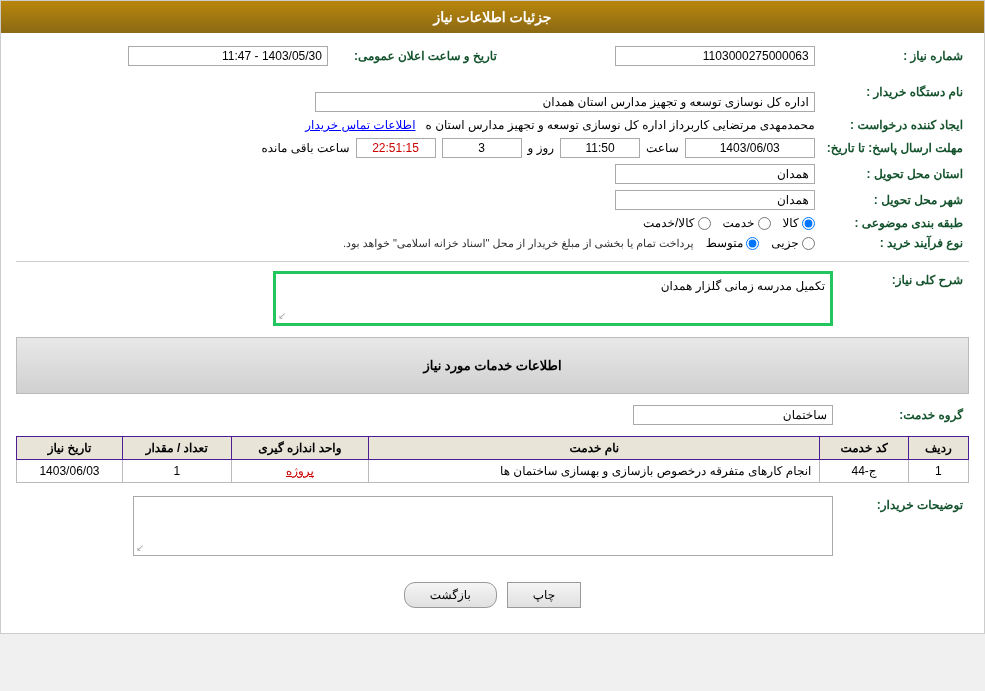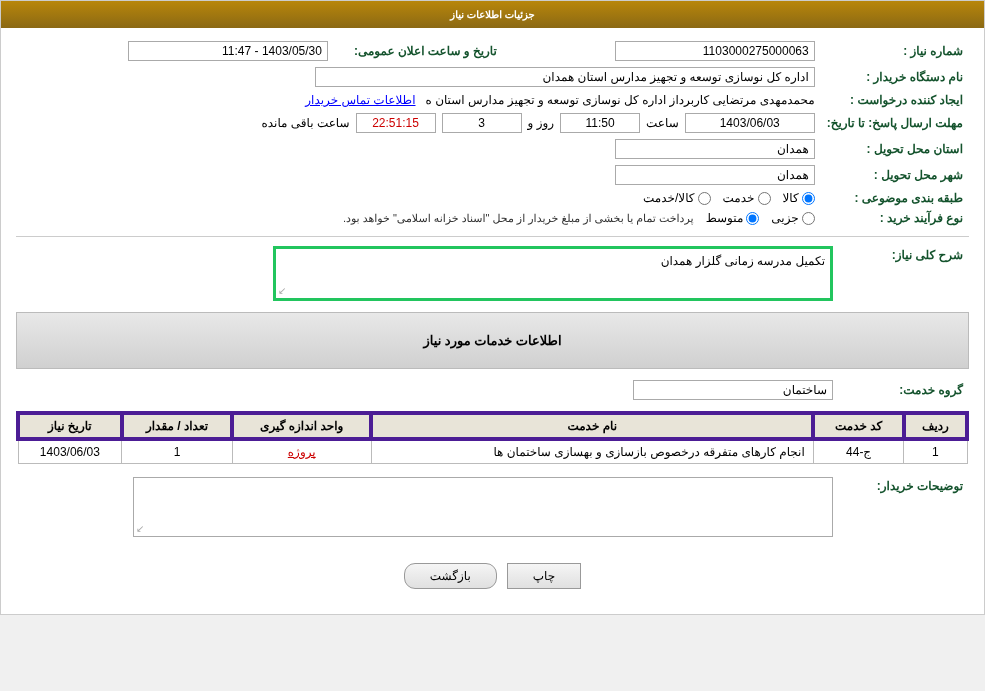--- a/index.html
+++ b/index.html
@@ -13,21 +13,21 @@
       max-width: 985px;
       margin: 0 auto;
       background: #fff;
       border: 1px solid #ccc;
     }
     .header-bar {
       background: linear-gradient(to bottom, #b8860b, #8B6914);
       color: #fff;
       text-align: center;
       padding: 8px 10px;
-      font-size: 10px;
+      font-size: 14px;
       font-weight: bold;
     }
     .content {
       padding: 10px 15px;
     }
     .section-title {
       background: linear-gradient(to bottom, #e8e8e8, #d0d0d0);
       border: 1px solid #bbb;
       text-align: center;
       padding: 20px;
@@ -100,21 +100,21 @@
       border-top: 1px solid #ccc;
       margin: 6px 0;
     }
     .services-table {
       width: 100%;
       border-collapse: collapse;
       margin-top: 8px;
     }
     .services-table th {
       background: #e8e4d8;
-      border: 4px solid #4c1d95;
+      border: 1px solid #4c1d95;
       padding: 4px 8px;
       text-align: center;
       font-weight: bold;
     }
     .services-table td {
       border: 1px solid #bbb;
       padding: 4px 8px;
       text-align: center;
     }
     .services-table td.text-right {
@@ -172,21 +172,21 @@
           <span class="input-box input-medium">1103000275000063</span>
         </td>
         <td class="label-cell" style="text-align:left; padding-left:20px;">تاریخ و ساعت اعلان عمومی:</td>
         <td class="value-cell">
           <span class="input-box input-medium">1403/05/30 - 11:47</span>
         </td>
       </tr>
       <tr>
         <td class="label-cell">نام دستگاه خریدار :</td>
         <td class="value-cell" colspan="3">
-          <span class="input-box" style="width:500px;">اداره کل نوسازی  توسعه و تجهیز مدارس استان همدان</span>
+          <span class="input-box" style="width:500px;margin-top:20px;">اداره کل نوسازی  توسعه و تجهیز مدارس استان همدان</span>
         </td>
       </tr>
       <tr>
         <td class="label-cell">ایجاد کننده درخواست :</td>
         <td class="value-cell" colspan="3">
           <span>محمدمهدی مرتضایی کاربرداز اداره کل نوسازی  توسعه و تجهیز مدارس استان ه</span>
           &nbsp;
           <a class="link-blue">اطلاعات تماس خریدار</a>
         </td>
       </tr>

